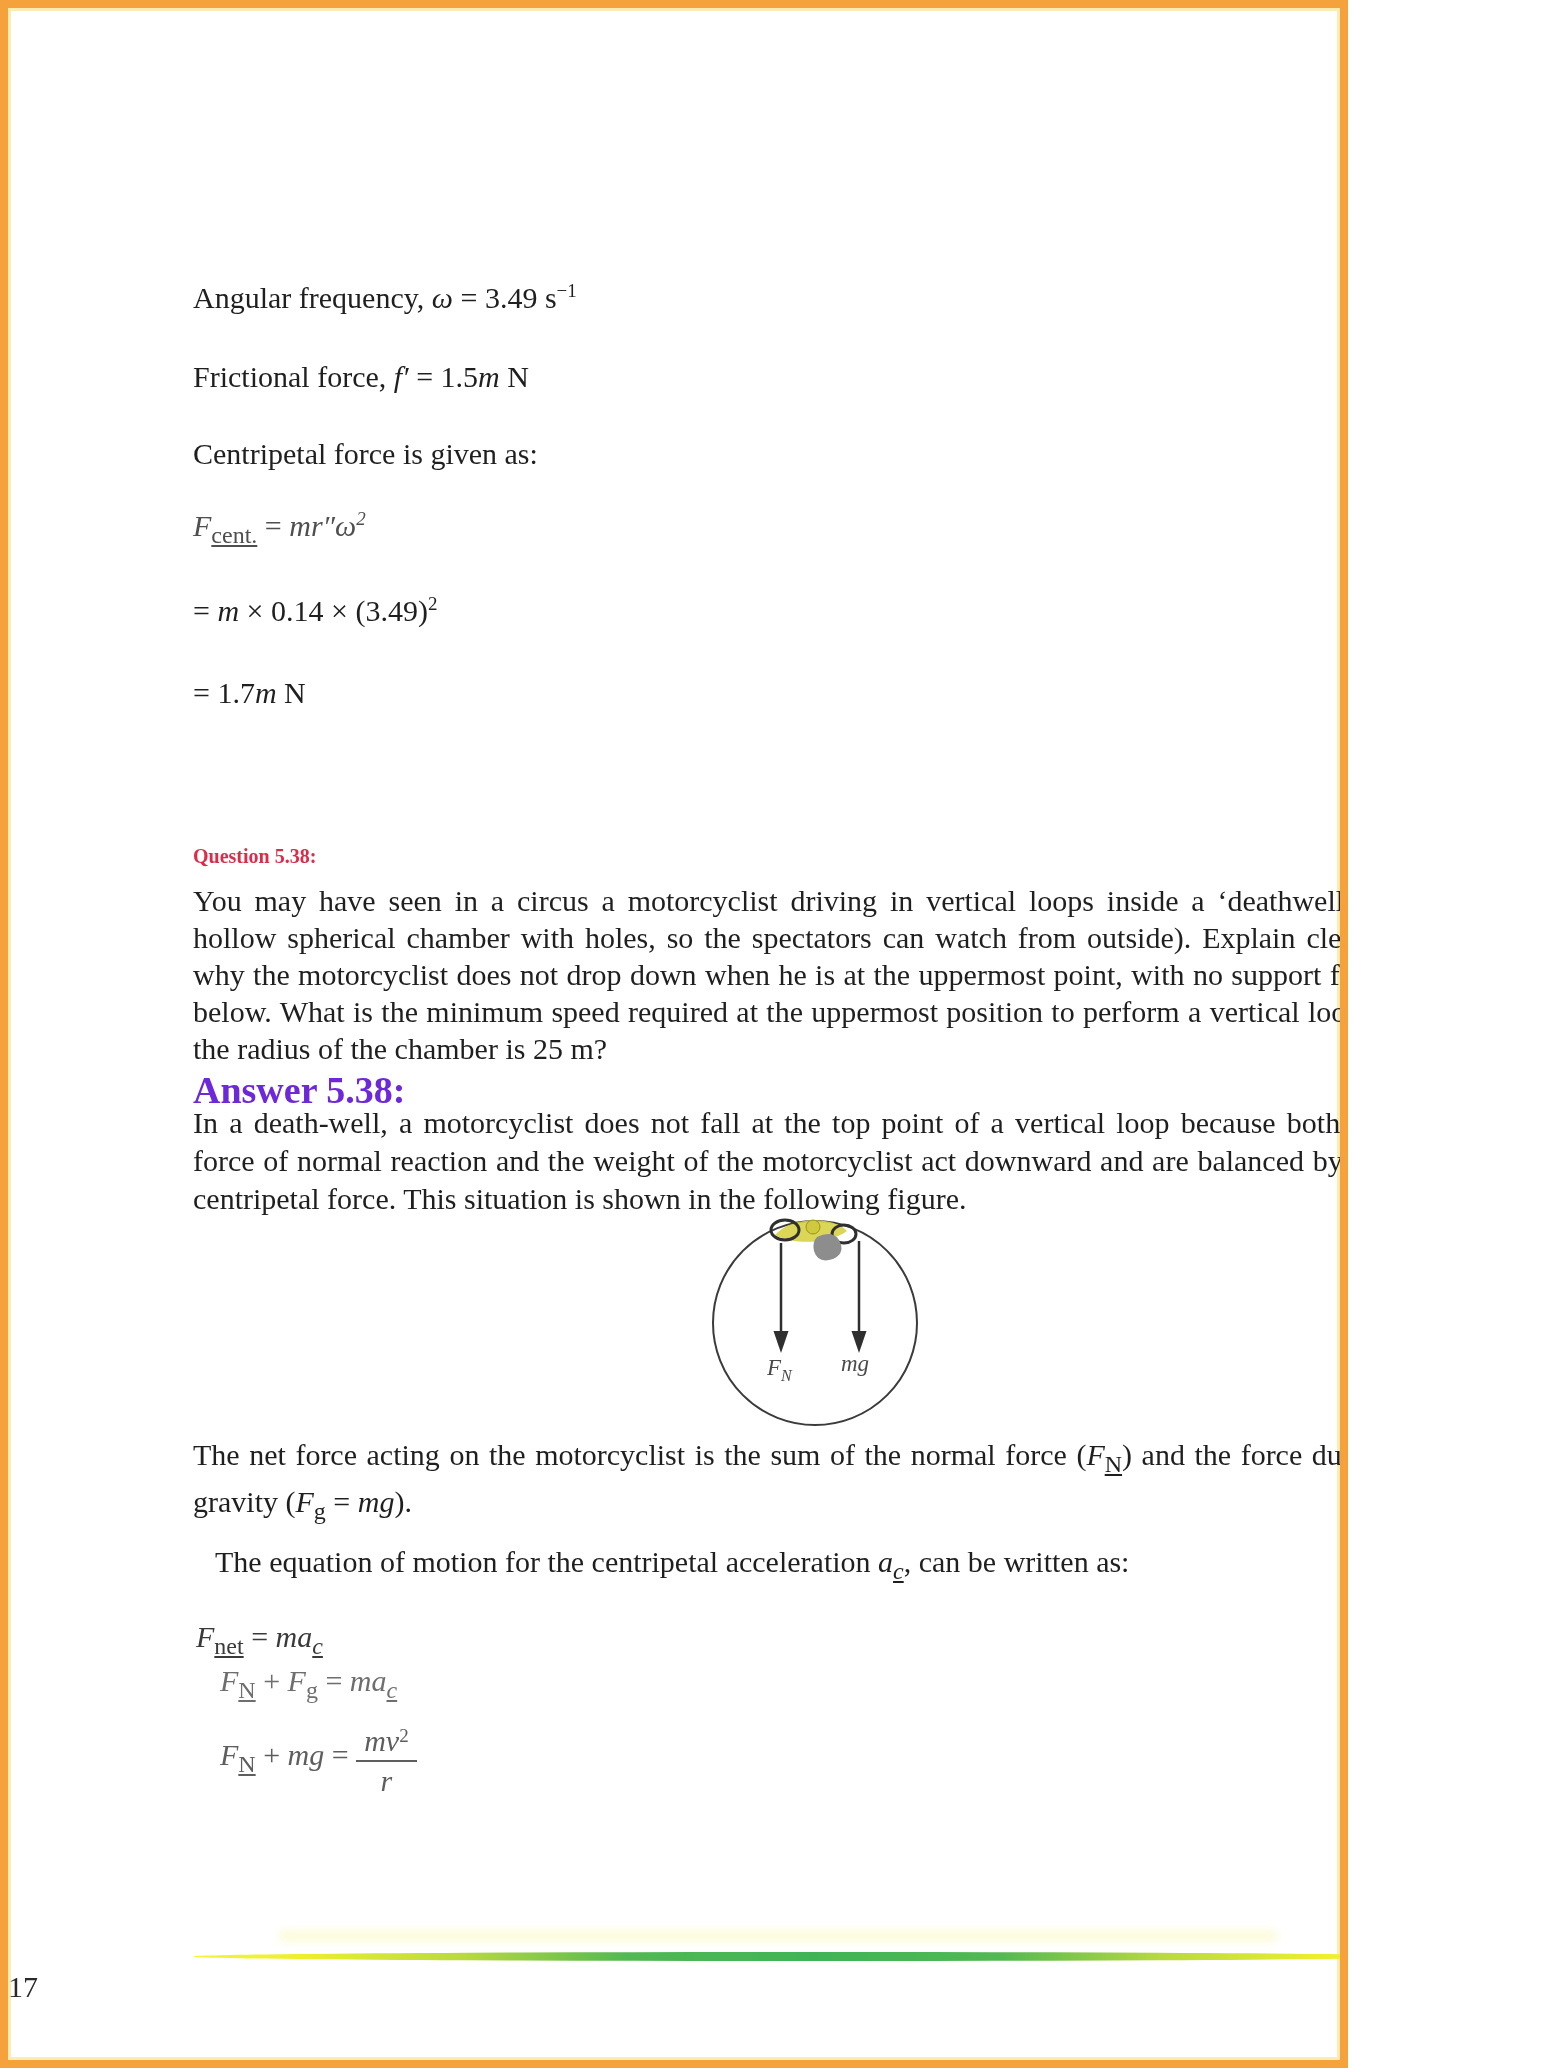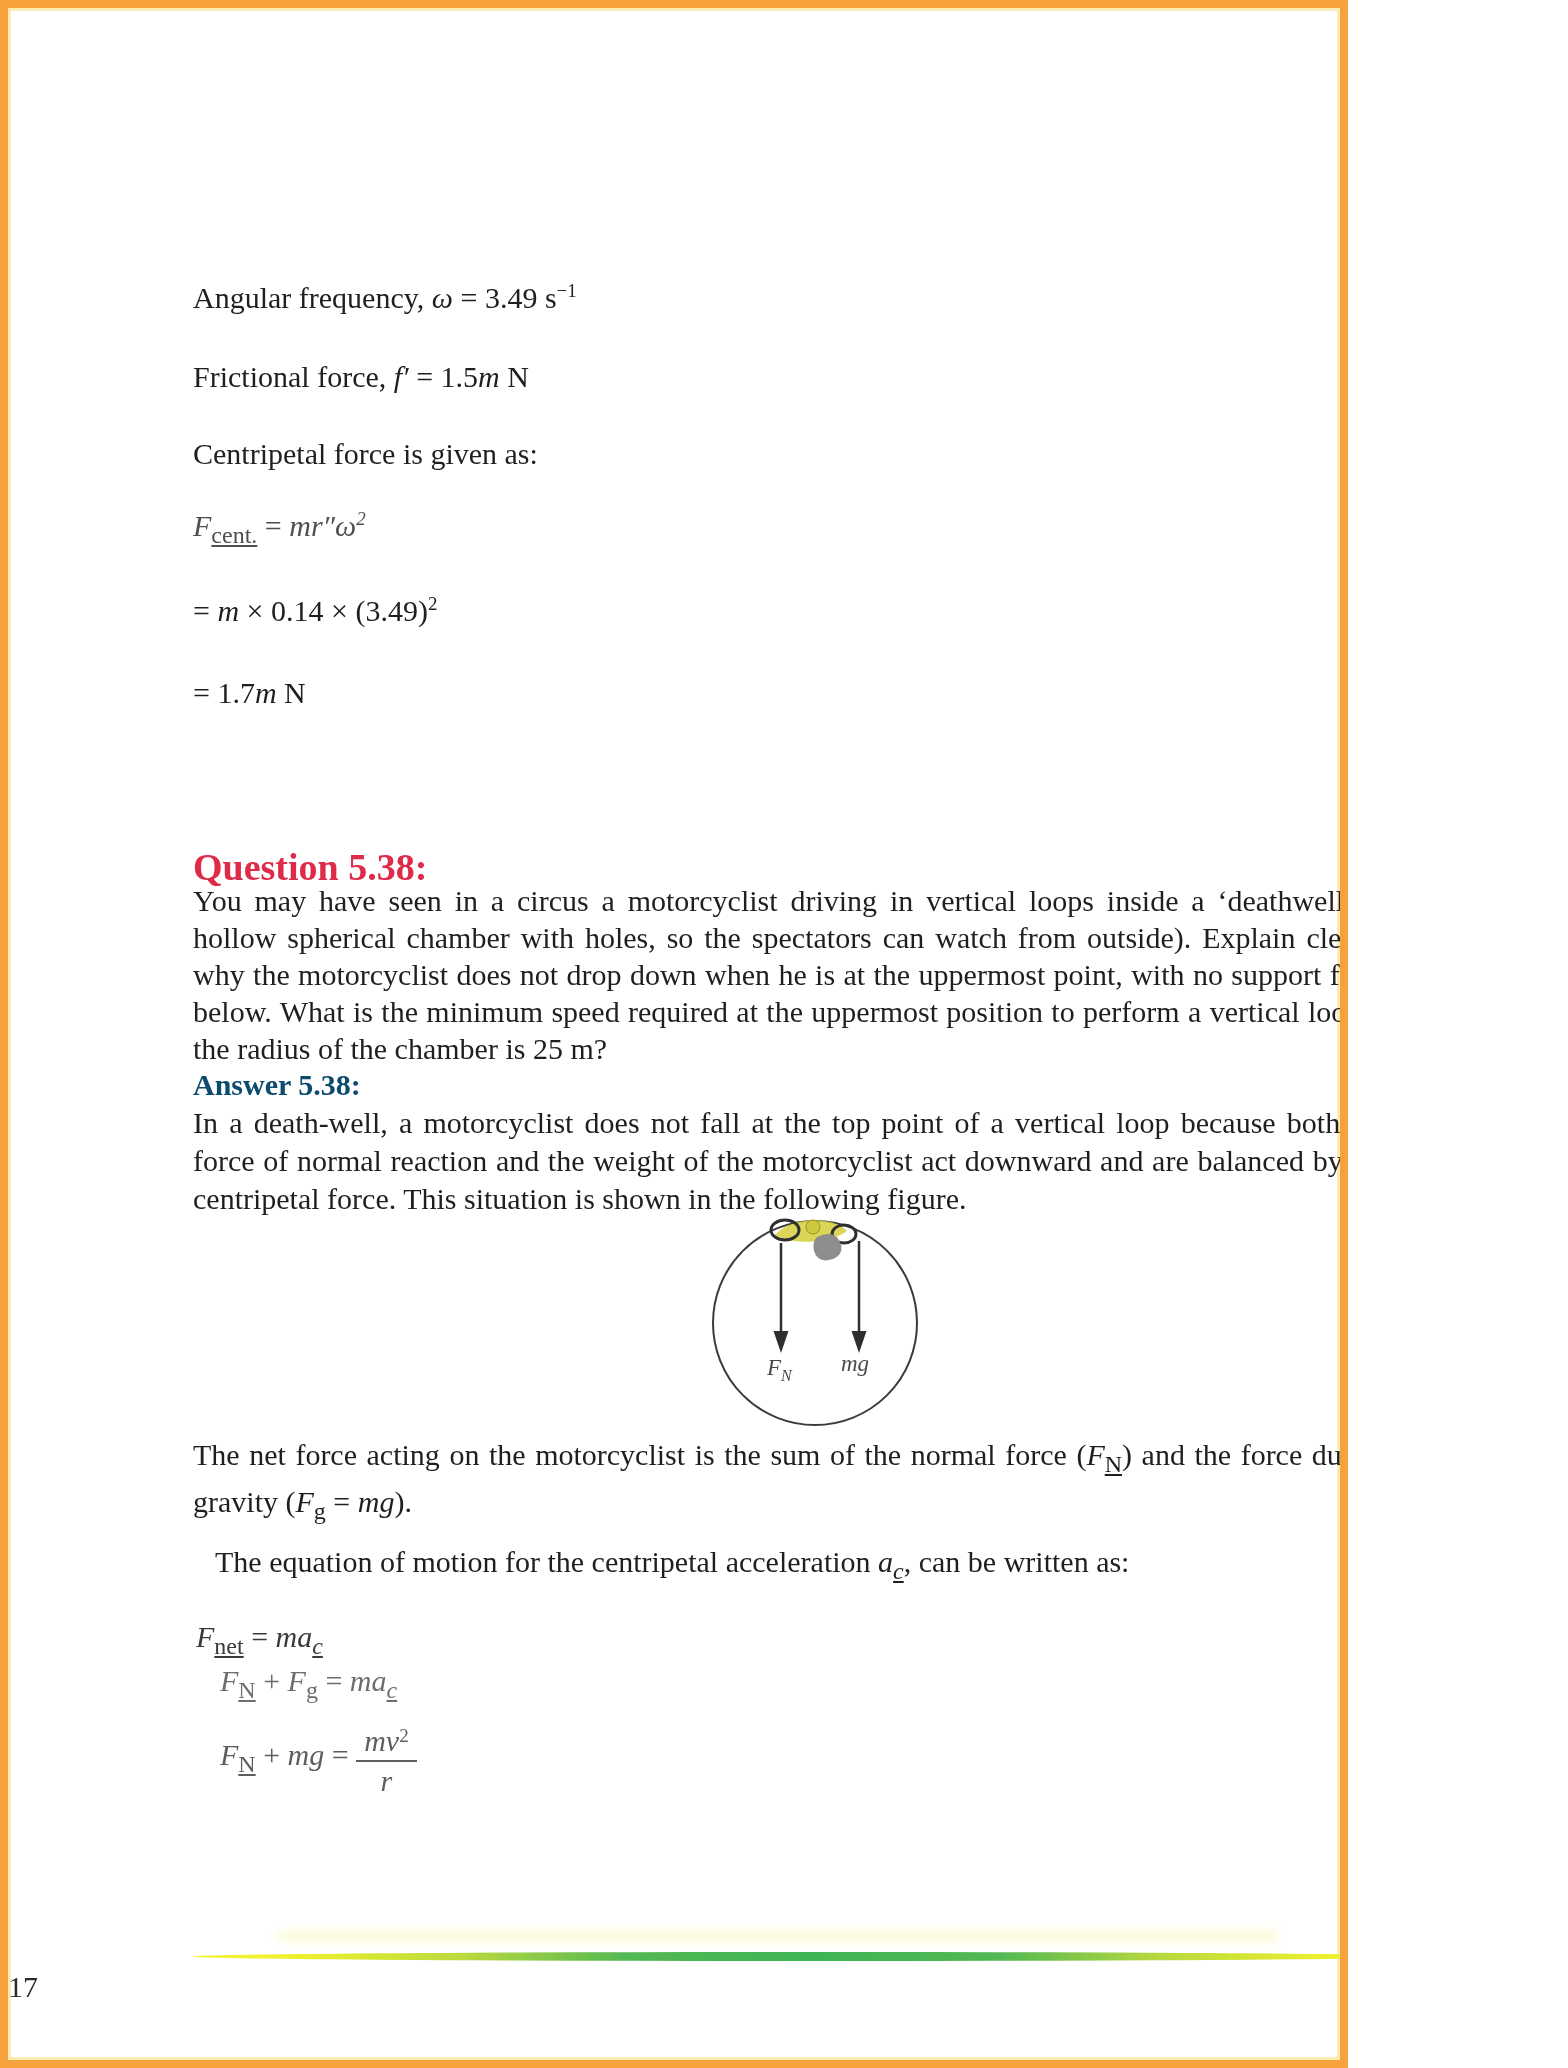--- a/index.html
+++ b/index.html
@@ -13,22 +13,22 @@
     font-family:"Liberation Serif", serif;
     color:#1f1f1f;
     overflow:hidden;
   }
   .abs { position:absolute; }
   .line { font-size:30px; white-space:nowrap; }
   .para { font-size:30px; line-height:37px; text-align:justify; width:1195px; }
   .it { font-style:italic; }
   .sb { font-size:24px; vertical-align:-7px;text-decoration:underline; }
   .sp { font-size:19px; vertical-align:11px; }
-  .heading-red   { color:#DD2B49; font-weight:bold; font-size:38px; }
-  .heading-green { color:#0c4a6e; font-weight:bold; font-size:30px; }
+  .heading-red   { color:#DD2B49; font-weight:bold; font-size:20px; }
+  .heading-green { color:#6d28d9; font-weight:bold; font-size:38px; }
   .eq { font-size:30px; white-space:nowrap; }
   .eq-dark  { color:#3a3a3a; }
   .eq-gray  { color:#4f4f4f; }
   .eq-light { color:#6e6e6e; }
   .eq-mid   { color:#5e5e5e; }
   .frac { display:inline-block; text-align:center; vertical-align:-26px; }
   .frac .num { display:block; padding:0 8px 2px 8px; }
   .frac .bar { display:block; height:2px; background:#5e5e5e; }
   .frac .den { display:block; padding-top:2px; }
   .rule {

